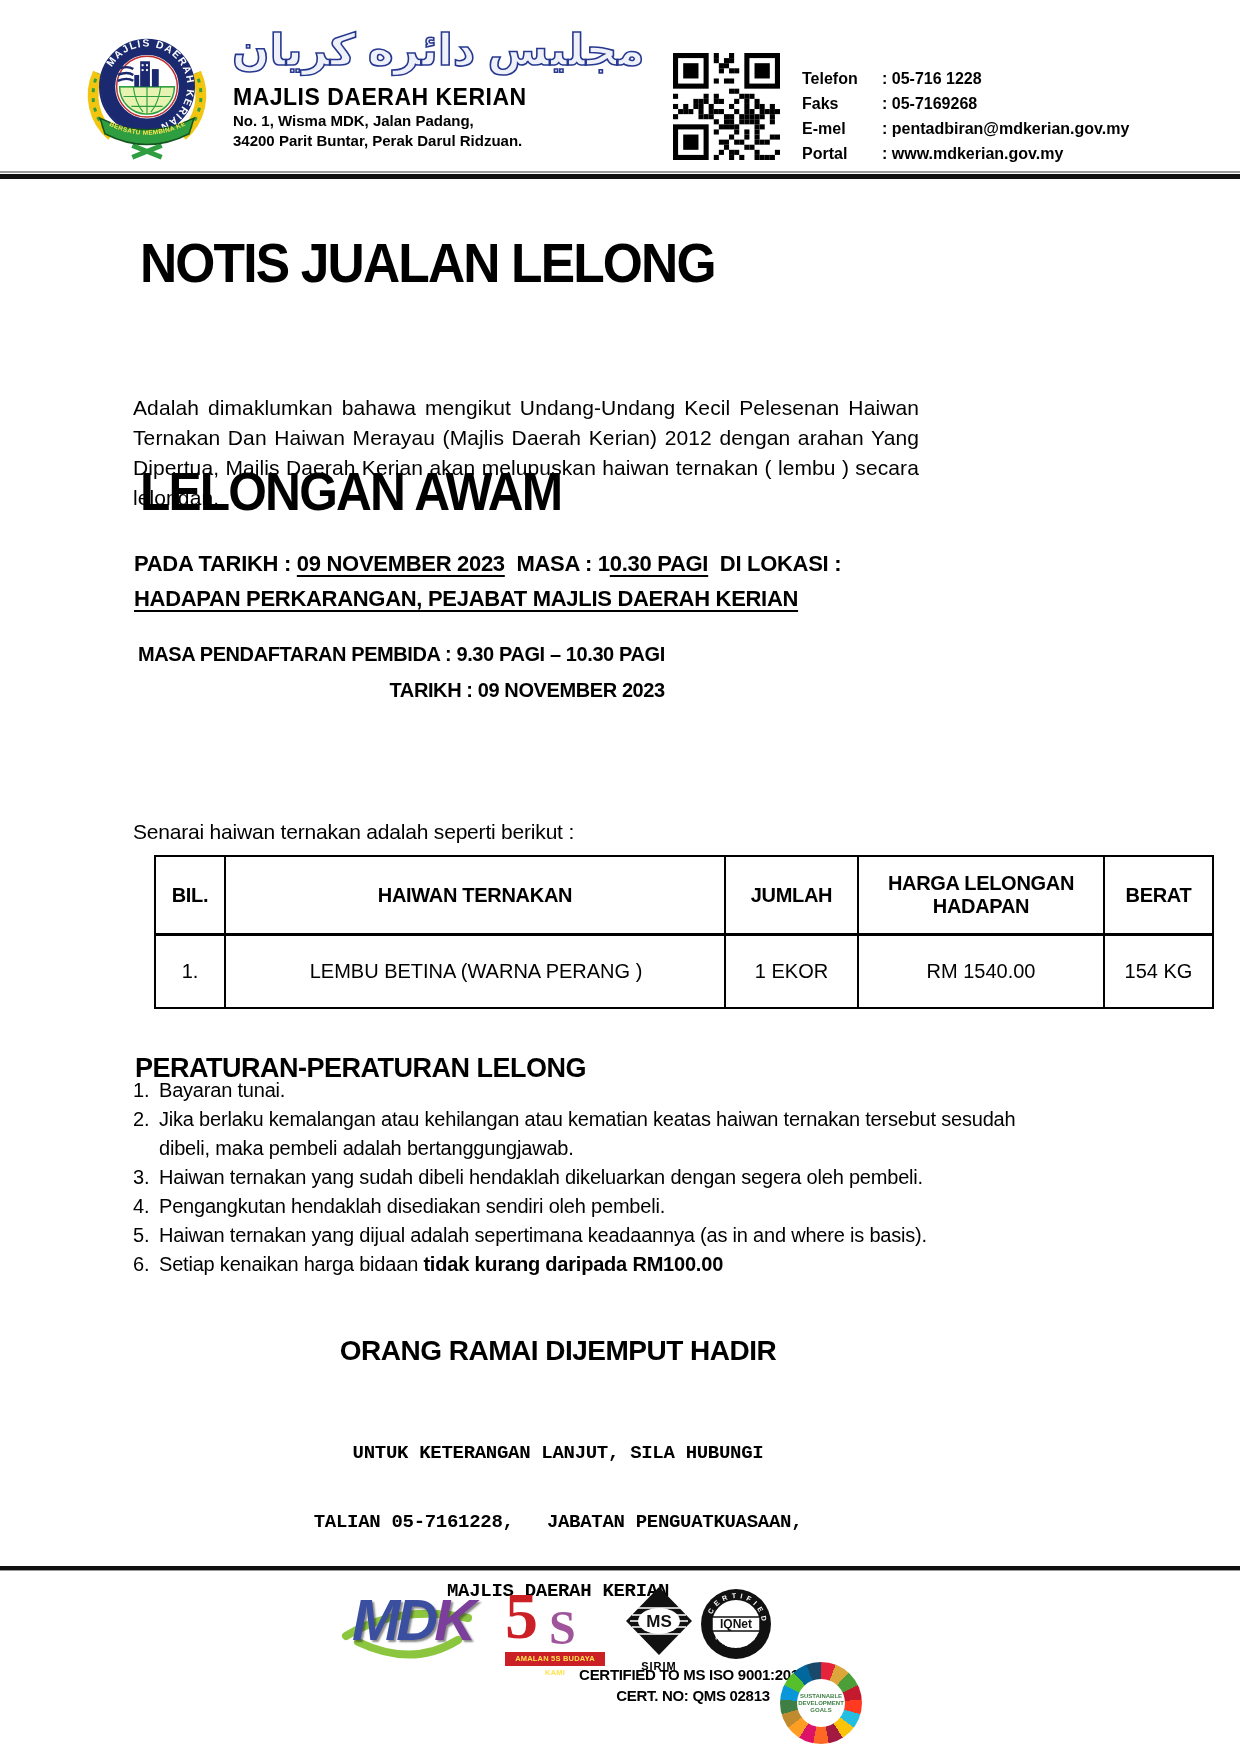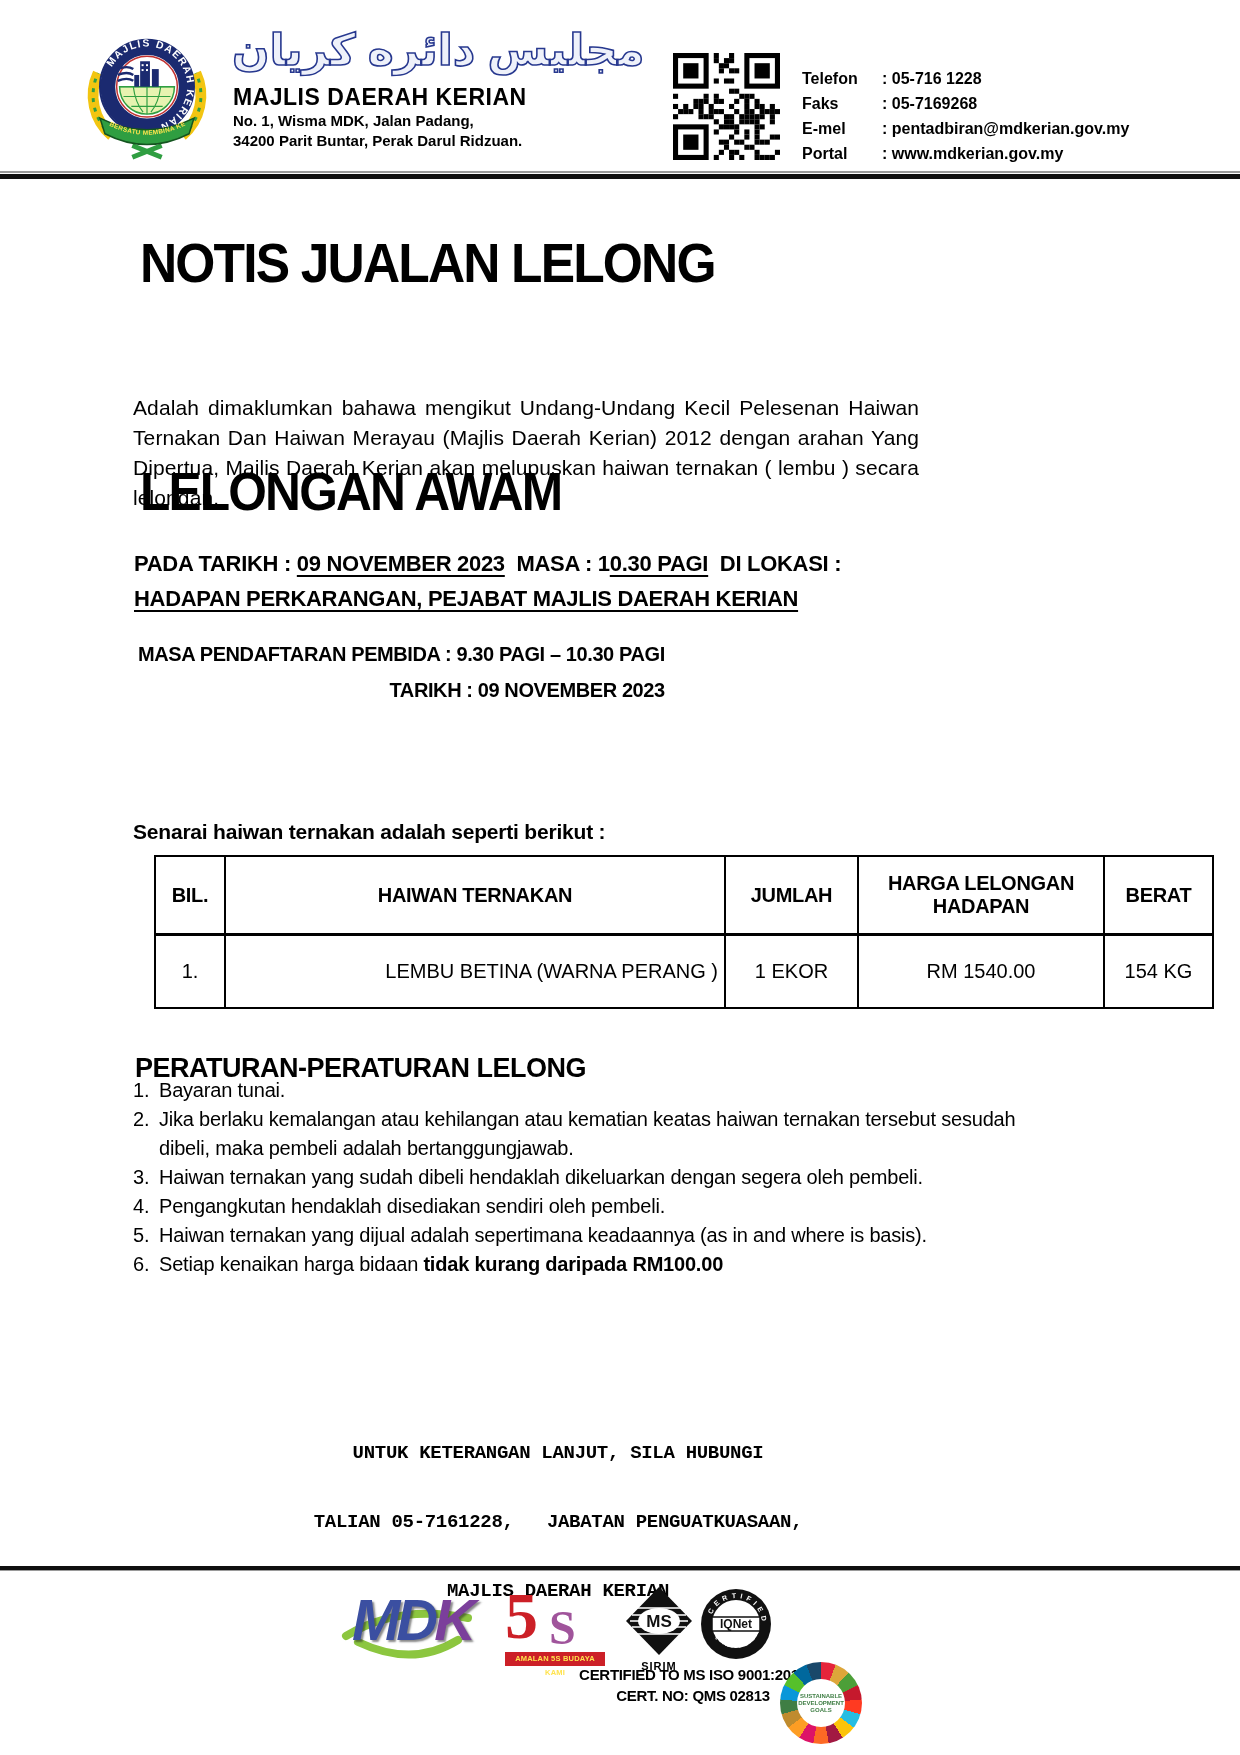--- a/index.html
+++ b/index.html
@@ -27,31 +27,31 @@
   .h1{
     font-size:56px;font-weight:bold;letter-spacing:-2px;white-space:nowrap;
     transform:scaleX(.92);transform-origin:left top;
   }
   .intro{
     width:786px;font-size:21px;line-height:30px;text-align:justify;letter-spacing:.1px;
   }
   .event-line{font-size:22px;font-weight:bold;letter-spacing:-.3px;line-height:35px;white-space:nowrap;}
   .u{text-decoration:underline;text-decoration-thickness:2px;text-underline-offset:4px;}
   .reg{font-size:20px;font-weight:bold;letter-spacing:-.4px;line-height:36px;}
-  .list-intro{font-size:21px;letter-spacing:-.2px;font-weight:bold;}
+  .list-intro{font-size:21px;letter-spacing:-.2px;}
 
   
   table.livestock{border-collapse:collapse;table-layout:fixed;}
   table.livestock th,table.livestock td{
     border:2px solid #000;text-align:center;vertical-align:middle;
     font-size:20px;padding:4px 6px;
   }
   table.livestock th{font-weight:bold;letter-spacing:-.3px;border-bottom:3px solid #000;height:68px;}
   table.livestock td{height:63px;}
-  table.livestock td.left{text-align:right;padding-left:8px;}
+  table.livestock td.left{text-align:center;padding-left:8px;}
 
   
   .h2{font-size:27px;font-weight:bold;letter-spacing:-.5px;}
   .rules{width:912px;font-size:20px;line-height:29px;letter-spacing:-.2px;}
   .rules .item{display:flex;}
   .rules .num{width:26px;flex:0 0 26px;}
   .rules .txt{flex:1;}
   .b{font-weight:bold;}
 
   
@@ -345,20 +345,21 @@
     <div class="item">
       <span class="num">5.</span>
       <span class="txt">Haiwan ternakan yang dijual adalah sepertimana keadaannya (as in and where is basis).</span>
     </div>
     <div class="item">
       <span class="num">6.</span>
       <span class="txt"><span>Setiap kenaikan harga bidaan </span><span class="b">tidak kurang daripada RM100.00</span></span>
     </div>
   </div>
 
+  <div class="abs headline" style="left:133px;top:1335px;">ORANG RAMAI DIJEMPUT HADIR</div>
 
   <div class="abs closing" style="left:133px;top:1396px;font-family:Liberation Mono, monospace;">
     <div>UNTUK KETERANGAN LANJUT, SILA HUBUNGI</div>
     <div>TALIAN 05-7161228,   JABATAN PENGUATKUASAAN,</div>
     <div>MAJLIS DAERAH KERIAN</div>
   </div>
 
   <div class="abs rule-black" style="top:1566px;height:4px;"></div>
   <div class="abs rule-gray" style="top:1570px;height:1px;"></div>
 

